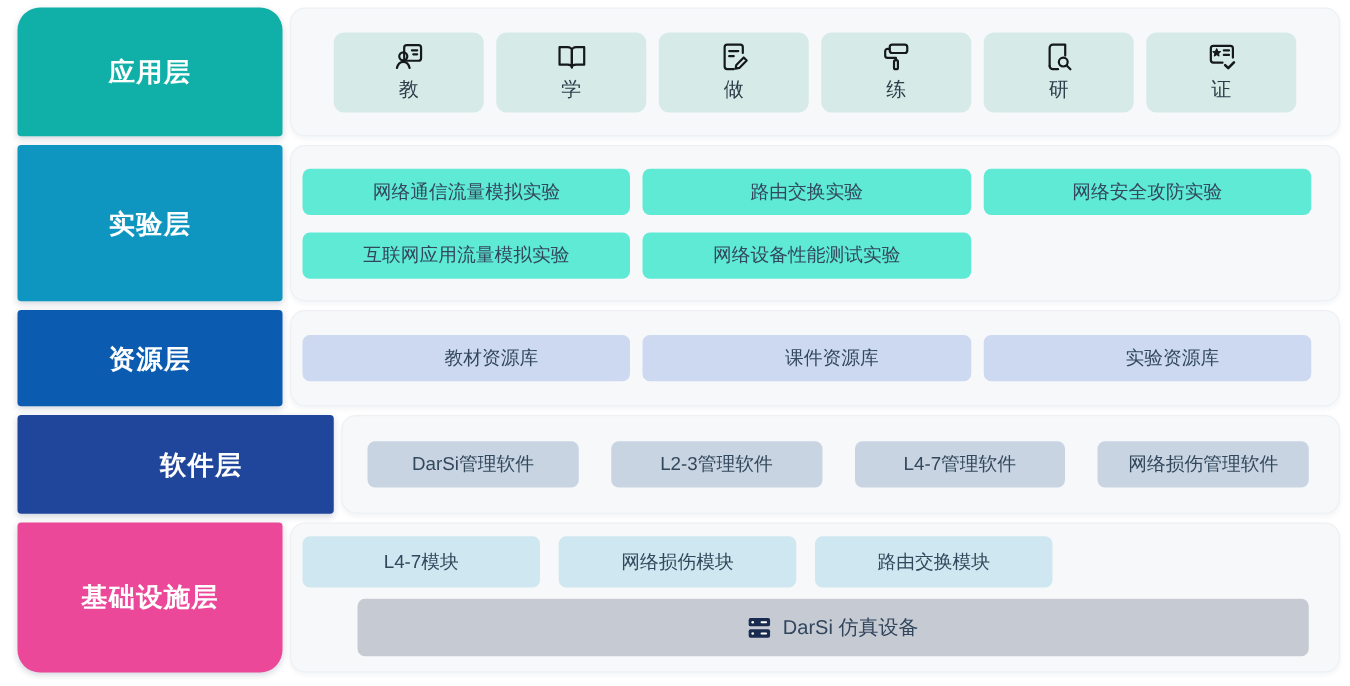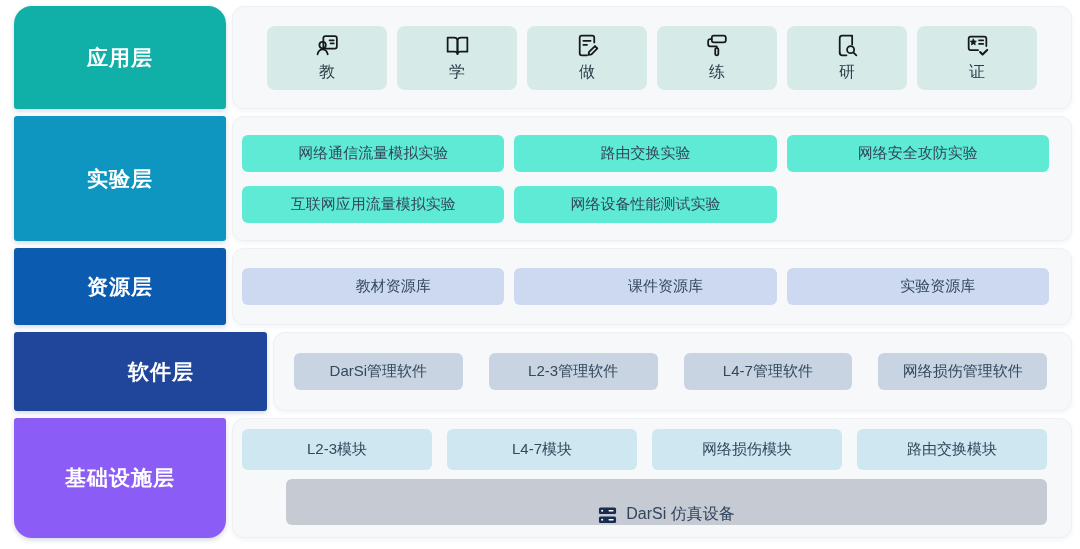--- a/index.html
+++ b/index.html
@@ -12,21 +12,21 @@
   .row-res{height:78px;}
   .row-soft{height:79px;}
   .row-infra{flex:1;}
   .layer-label{flex:none;width:212px;display:flex;align-items:center;justify-content:center;
     color:#ffffff;font-weight:bold;font-size:21px;letter-spacing:1px;border-radius:3px;
     box-shadow:0 2px 5px rgba(15,40,80,.18);}
   .row-app .layer-label{background:#10b0a8;border-radius:18px 18px 3px 3px;}
   .row-exp .layer-label{background:#0f96c0;}
   .row-res .layer-label{background:#0b5cb0;}
   .row-soft .layer-label{background:#20469b;padding-left:41px;}
-  .row-infra .layer-label{background:#8b5cf6;border-radius:3px 3px 18px 18px;}
+  .row-infra .layer-label{background:#ec4899;border-radius:3px 3px 18px 18px;}
   .panel{flex:1;background:#f7f8fa;border:1px solid #eef0f3;border-radius:12px;
     box-shadow:0 2px 4px rgba(16,40,70,.05);box-sizing:border-box;}
   
   .panel-app{display:flex;align-items:center;gap:10px;padding:0 34px;}
   .app-card{width:120px;height:64px;background:#d6ebe8;border-radius:8px;display:flex;
     flex-direction:column;align-items:center;justify-content:center;gap:3px;}
   .app-card .glyph{width:27px;height:27px;display:block;}
   .app-card .app-label{font-size:16px;color:#2e3c4a;}
   
   .card{display:flex;align-items:center;justify-content:center;height:37px;border-radius:6px;
@@ -36,21 +36,21 @@
   .panel-exp .card{background:#5eead4;}
   .panel-res{display:grid;grid-template-columns:repeat(3,1fr);align-content:center;gap:10px;
     padding:0 22px 0 9px;}
   .panel-res .card{background:#ccd9f1;padding-left:40px;}
   .panel-soft{display:grid;grid-template-columns:repeat(4,1fr);align-content:center;gap:15px;
     padding:0 24px 0 9px;}
   .panel-soft .card{background:#c8d4e2;margin-left:11px;}
   .panel-infra{display:flex;flex-direction:column;justify-content:center;gap:9px;padding:10px 24px 12px 9px;}
   .module-grid{display:grid;grid-template-columns:repeat(4,1fr);gap:15px;}
   .module-grid .card{background:#cfe7f0;height:41px;}
-  .device-bar{height:46px;background:#c5cad3;border-radius:6px;display:flex;align-items:flex-end;
+  .device-bar{height:46px;background:#c5cad3;border-radius:6px;display:flex;align-items:center;
     justify-content:center;gap:9px;font-size:16px;color:#31455c;margin-left:44px;}
   .device-bar .glyph{width:19px;height:19px;display:block;}
   svg.glyph{fill:none;stroke:#15181c;stroke-width:1.7;stroke-linecap:round;stroke-linejoin:round;}
 </style>
 </head>
 <body>
 
 <div class="stage">
   <div class="diagram">
 
@@ -140,21 +140,20 @@
         <div class="card">L2-3管理软件</div>
         <div class="card">L4-7管理软件</div>
         <div class="card">网络损伤管理软件</div>
       </div>
     </div>
 
     <div class="row row-infra">
       <div class="layer-label">基础设施层</div>
       <div class="panel panel-infra">
         <div class="module-grid">
-          <div class="card">L2-3模块</div>
           <div class="card">L4-7模块</div>
           <div class="card">网络损伤模块</div>
           <div class="card">路由交换模块</div>
         </div>
         <div class="device-bar">
           <svg class="glyph" viewBox="0 0 20 20" style="stroke:none;">
             <rect x="1" y="1.5" width="18" height="7" rx="1.6" fill="#1a2b50"></rect>
             <rect x="1" y="11" width="18" height="7" rx="1.6" fill="#1a2b50"></rect>
             <circle cx="4.4" cy="5" r="1.1" fill="#ffffff"></circle>
             <circle cx="4.4" cy="14.5" r="1.1" fill="#ffffff"></circle>

